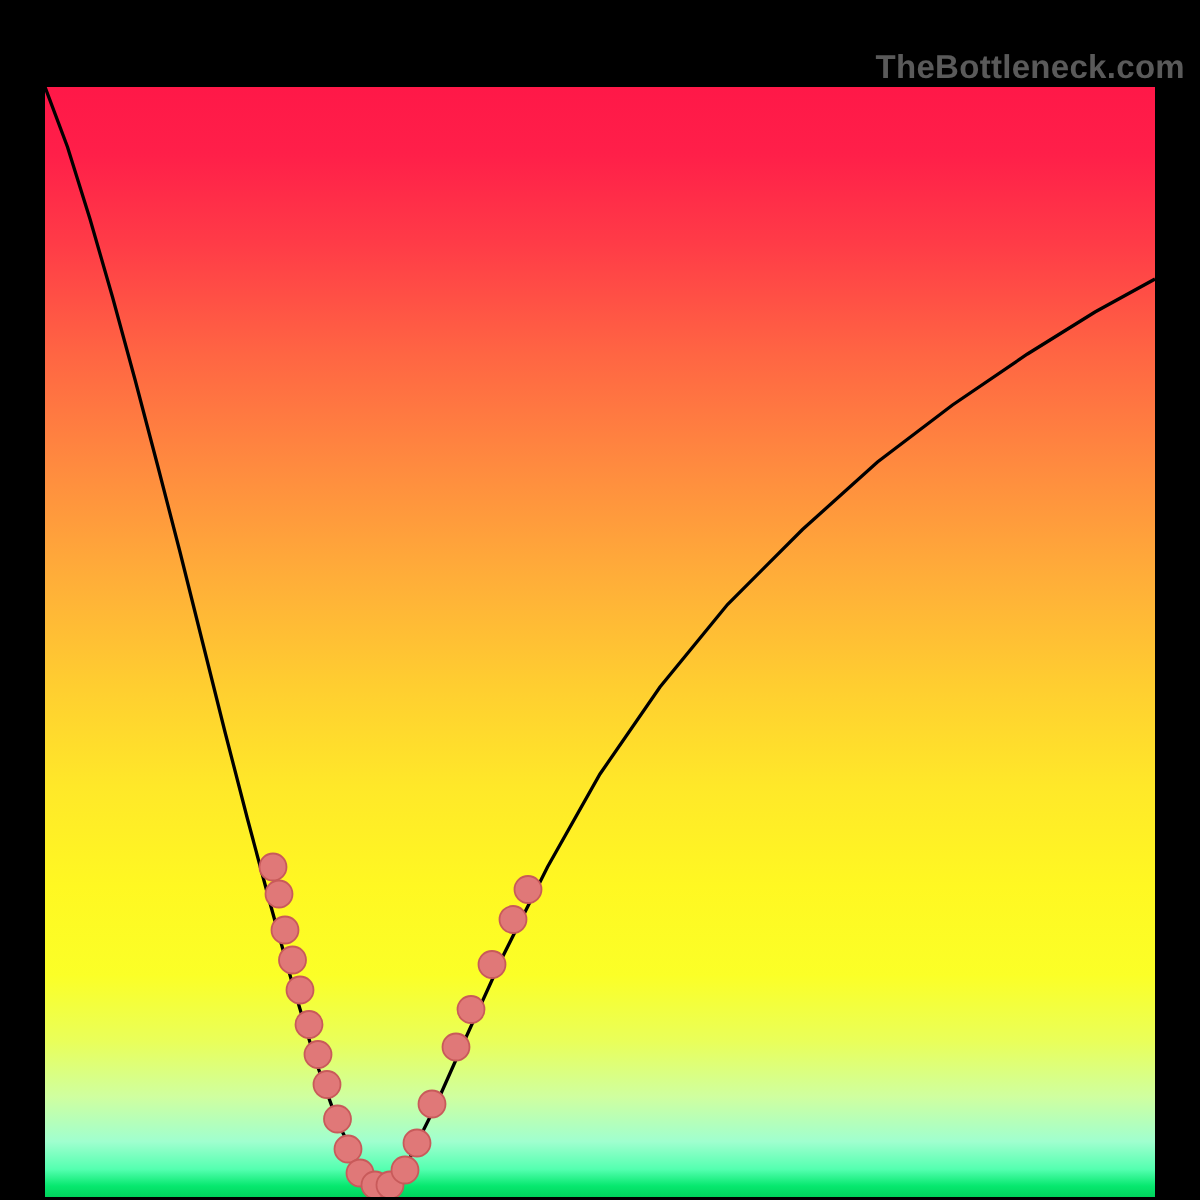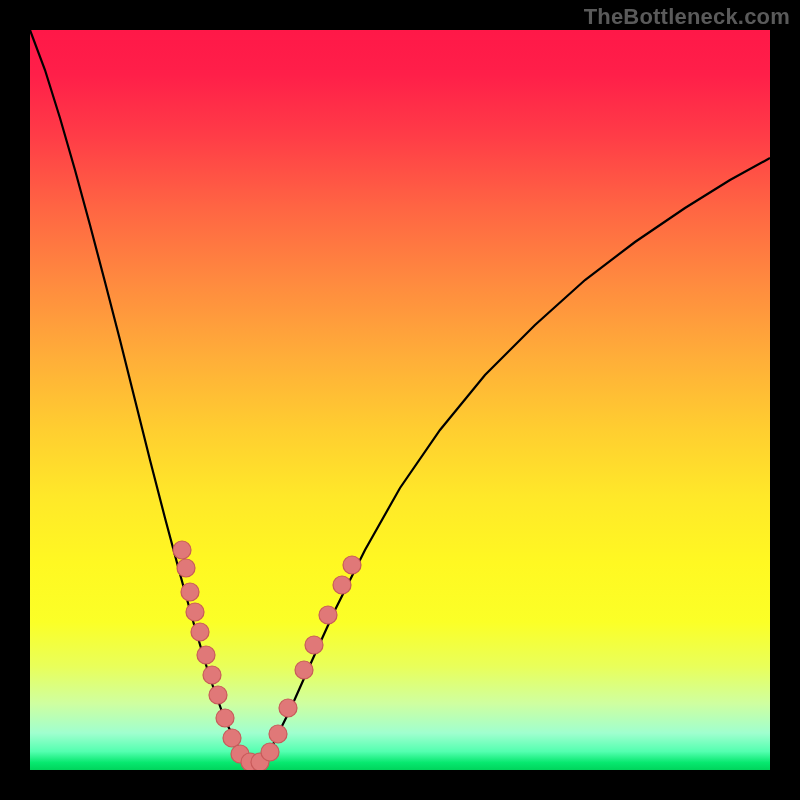--- a/index.html
+++ b/index.html
@@ -2,20 +2,21 @@
 <html><head>
 <meta charset="utf-8">
 <style>
   * { margin: 0; padding: 0; box-sizing: border-box; }
   html, body { width: 800px; height: 800px; overflow: hidden; background: #000; }
   .frame {
     position: relative;
     width: 800px;
     height: 688px;
     background: #000;
+    margin-top: 28px;
   }
   .watermark {
     position: absolute;
     top: 4px;
     right: 10px;
     font-family: Arial, Helvetica, sans-serif;
     font-size: 22px;
     font-weight: 600;
     color: #5a5a5a;
     letter-spacing: 0.2px;

